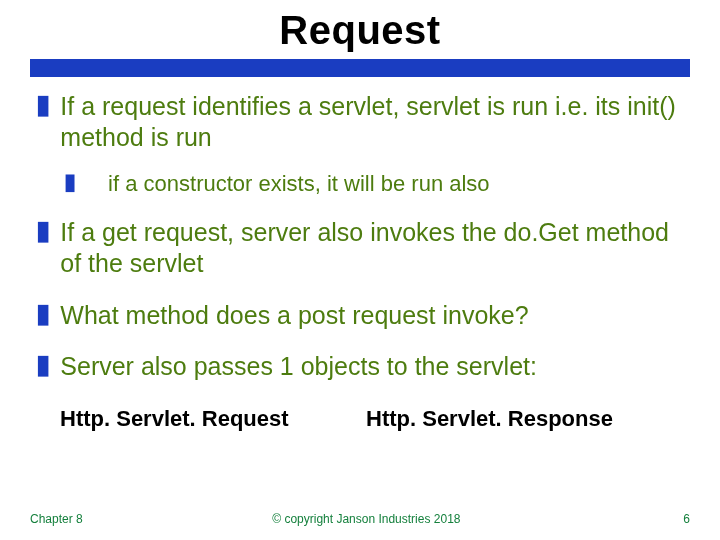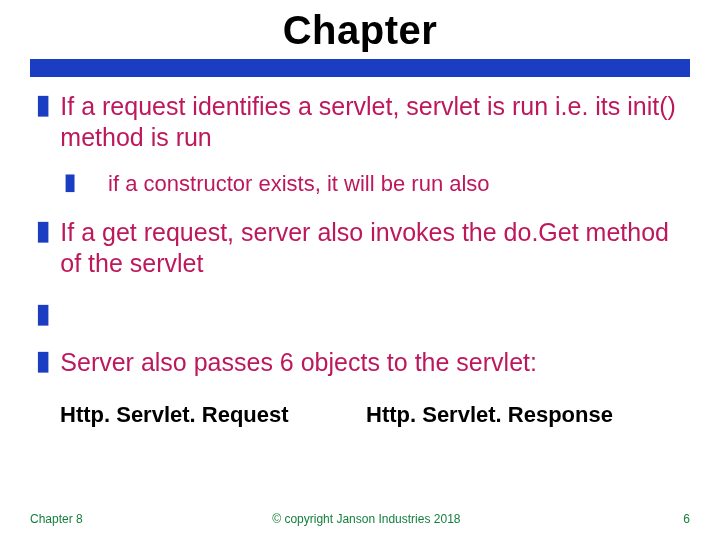--- a/index.html
+++ b/index.html
@@ -55,21 +55,21 @@
       line-height: 1.05;
       margin-right: 10px;
       font-family: Arial, sans-serif;
       flex-shrink: 0;
     }
     .bullet-mark.sub {
       font-size: 22px;
     }
     .bullet-text {
       font-size: 25px;
-      color: #be185d;
+      color: #4d7c0f;
       line-height: 1.25;
     }
     .bullet-text.sub {
       font-size: 22px;
       margin-left: 22px;
     }
     .two-col {
       display: flex;
       padding: 4px 56px 0 60px;
       font-weight: bold;
@@ -104,21 +104,21 @@
     }
     .footer-right {
       text-align: right;
       width: 40px;
     }
   </style>
 </head>
 <body>
 
 <div class="slide">
-  <div class="title">Chapter</div>
+  <div class="title">Request</div>
   <div class="blue-bar"></div>
 
   <div class="content">
 
     <div class="bullet-row">
       <span class="bullet-mark">▮</span>
       <span class="bullet-text">If a request identifies a servlet, servlet is run i.e. its  init() method is run</span>
     </div>
 
     <div class="bullet-row sub">
@@ -126,25 +126,26 @@
       <span class="bullet-text sub">if a constructor exists, it will be run also</span>
     </div>
 
     <div class="bullet-row">
       <span class="bullet-mark">▮</span>
       <span class="bullet-text">If a get request, server also invokes the do.Get method of the servlet</span>
     </div>
 
     <div class="bullet-row">
       <span class="bullet-mark">▮</span>
+      <span class="bullet-text">What method does a post request invoke?</span>
     </div>
 
     <div class="bullet-row">
       <span class="bullet-mark">▮</span>
-      <span class="bullet-text">Server also passes 6 objects to the servlet:</span>
+      <span class="bullet-text">Server also passes 1 objects to the servlet:</span>
     </div>
 
   </div>
 
   <div class="two-col">
     <div>Http. Servlet. Request</div>
     <div>Http. Servlet. Response</div>
   </div>
 
   <div class="footer">

